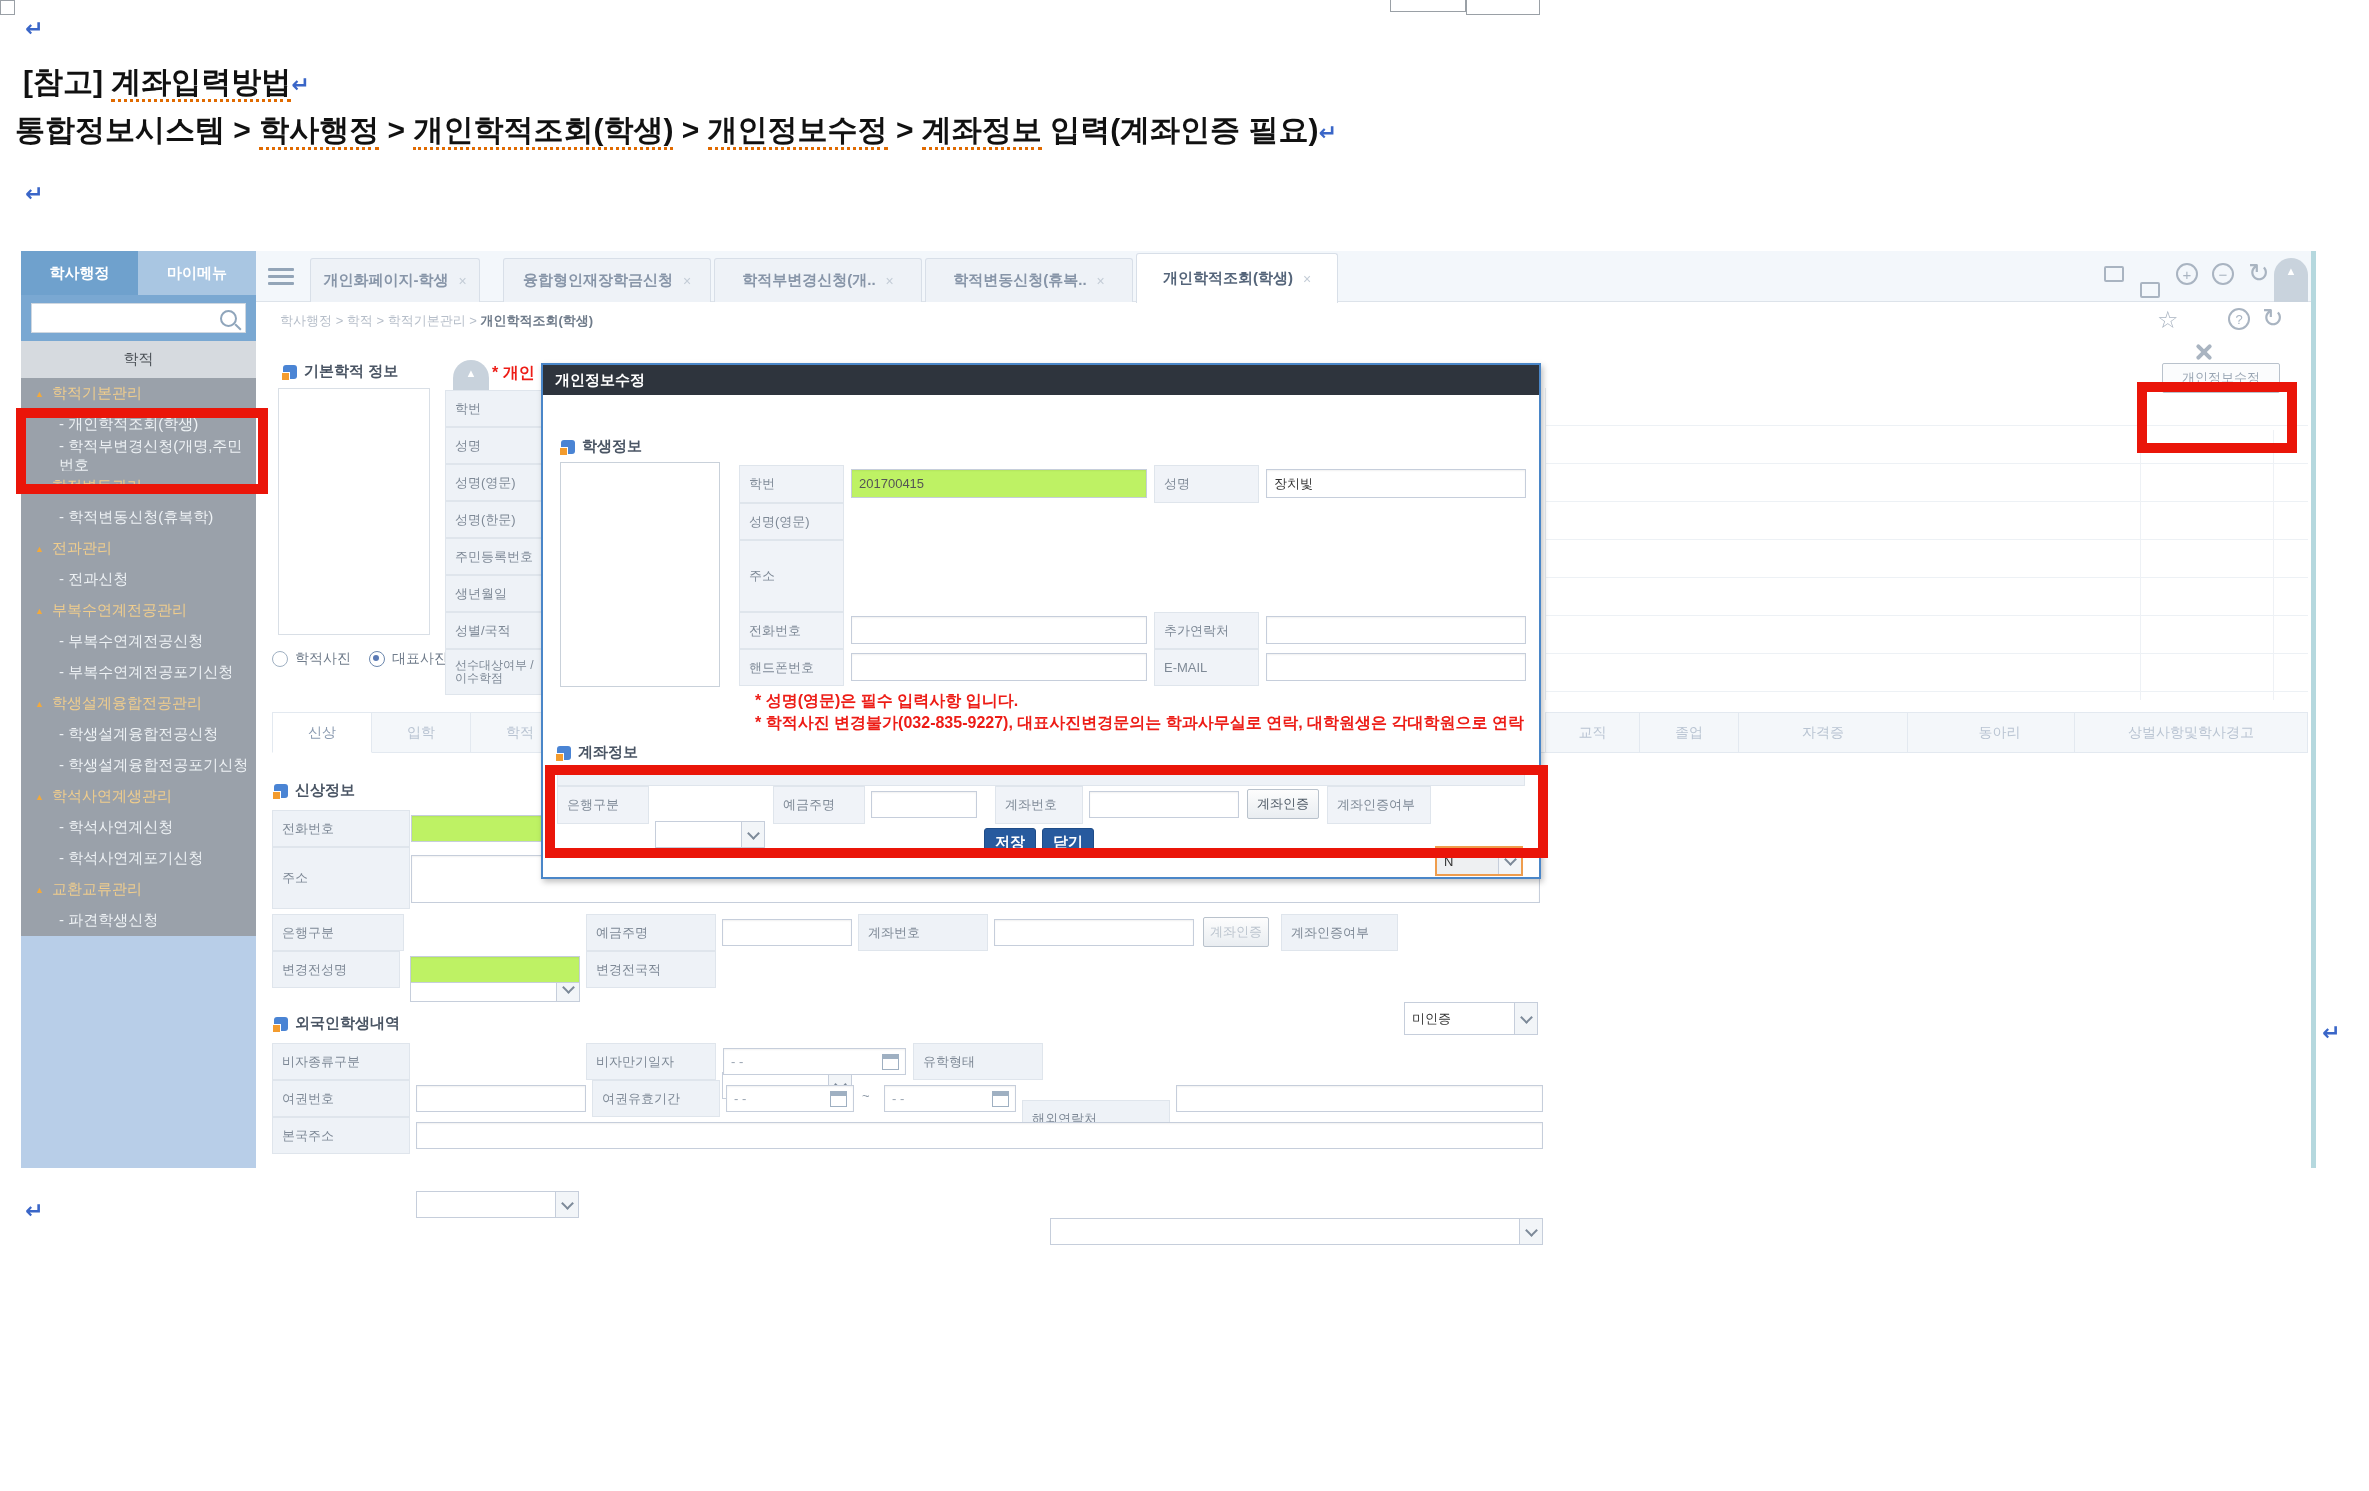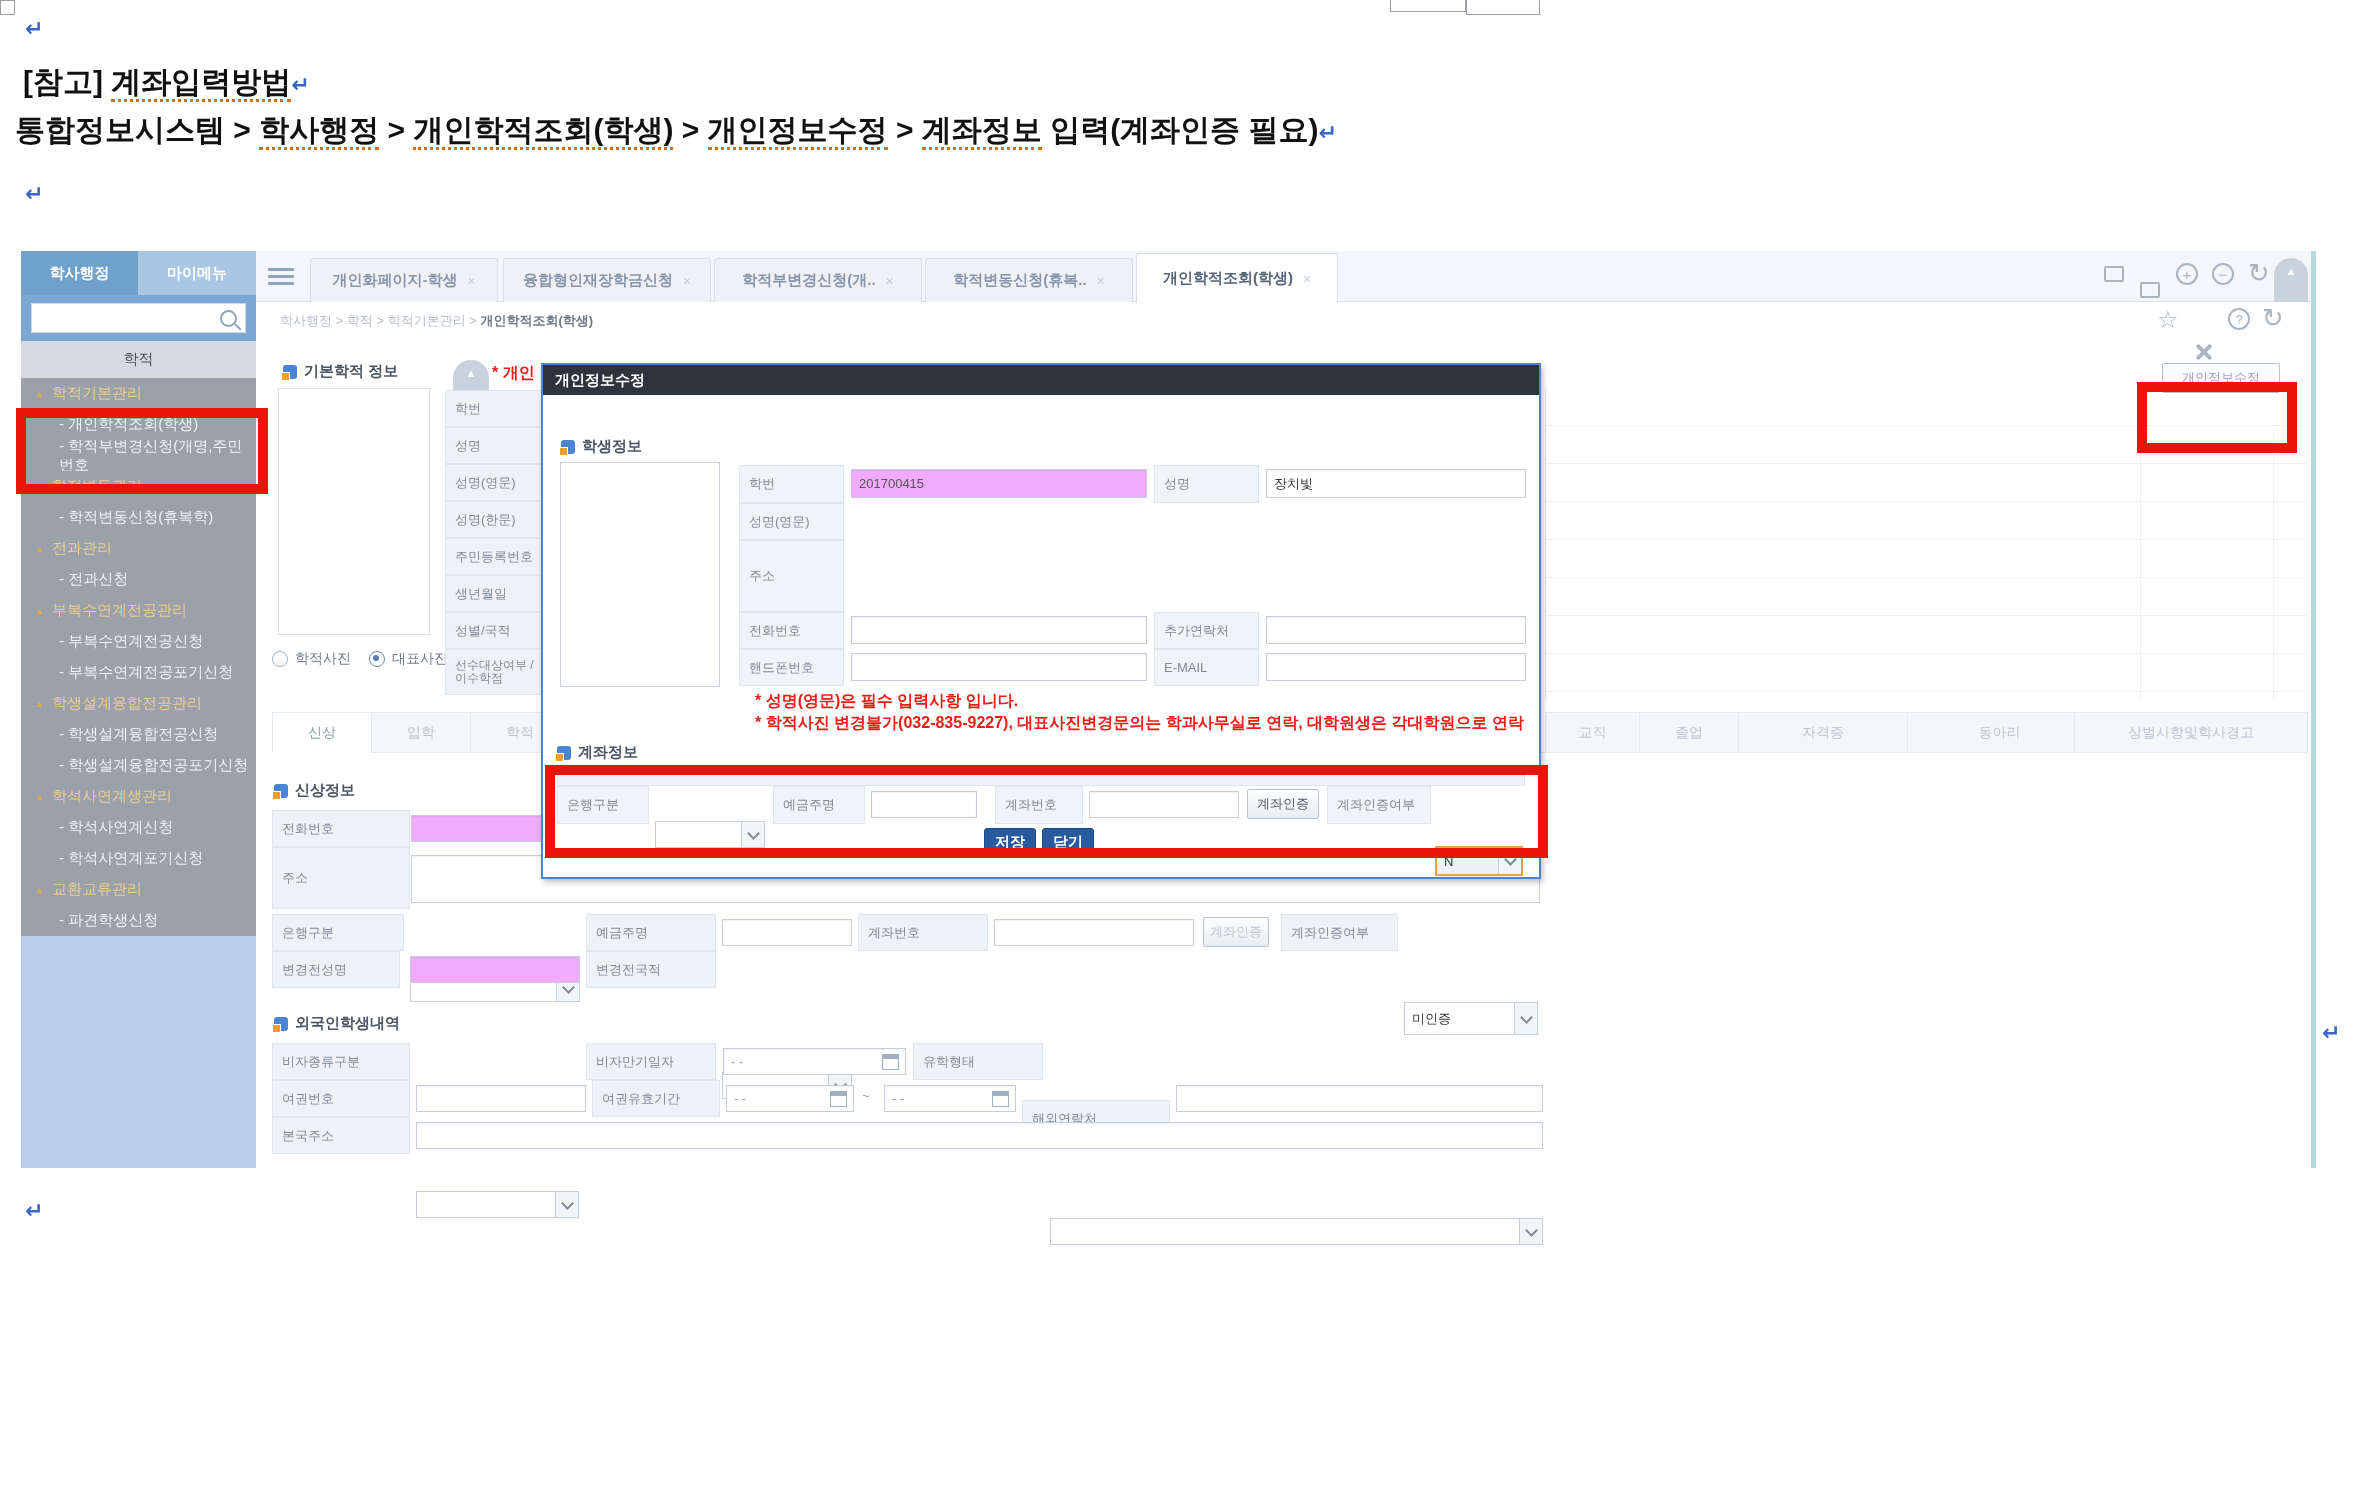--- a/index.html
+++ b/index.html
@@ -27,21 +27,21 @@
   .sb-menu-cat{color:#f0cd8d;font-size:15px;display:flex;align-items:center;}
   .sb-menu-cat .tri{color:#f2a93b;font-size:9px;margin:0 8px 0 14px;}
   .sb-menu-item{color:#eef2f5;font-size:15px;display:flex;align-items:center;padding-left:38px;}
   .sb-group{background:#d6dadf;color:#4a4f55;font-size:15px;display:flex;align-items:center;justify-content:center;}
   
   .sec-ic{width:14px;height:14px;background:#4a84d4;border-radius:3px;position:relative;flex:0 0 auto;}
   .sec-ic::after{content:"";position:absolute;left:-2px;bottom:-2px;width:7px;height:7px;background:#f39c2f;border:1px solid #fff;}
   .sec-title{font-size:15px;font-weight:bold;color:#4a5564;margin-left:7px;white-space:nowrap;}
   .lbl{background:#eef2f7;border:1px solid #dfe5ec;color:#7e8996;font-size:13px;display:flex;align-items:center;padding-left:9px;overflow:hidden;white-space:nowrap;}
   .inp{background:#fff;border:1px solid #c6cedb;box-shadow:inset 0 1px 2px rgba(0,0,0,.06);font-size:13px;color:#333;display:flex;align-items:center;padding-left:7px;overflow:hidden;}
-  .inp.ro{background:#f0abfc;color:#555;}
+  .inp.ro{background:#bef264;color:#555;}
   .sel{background:#fff;border:1px solid #c6cedb;position:relative;font-size:13px;color:#333;display:flex;align-items:center;padding-left:7px;}
   .sel .chev{position:absolute;right:0;top:0;bottom:0;width:22px;border-left:1px solid #c6cedb;background:#f2f5f8;display:flex;align-items:center;justify-content:center;}
   .chev i{display:block;width:7px;height:7px;border-right:2px solid #7d8a99;border-bottom:2px solid #7d8a99;transform:rotate(45deg);margin-top:-3px;}
   .btn-gray{background:linear-gradient(#fdfdfd,#e9edf1);border:1px solid #b9c2cc;color:#4d5864;font-size:13px;display:flex;align-items:center;justify-content:center;border-radius:2px;}
   .btn-gray.dis{color:#bcc5cf;}
   .btn-blue{background:#275a9e;border:1px solid #1f4c88;color:#fff;font-size:15px;font-weight:bold;display:flex;align-items:center;justify-content:center;border-radius:3px;}
   .note-red{color:#ed1c16;font-size:16px;font-weight:bold;white-space:nowrap;}
   .rowline{border-bottom:1px solid #edf1f5;}
   .red-box{border:10px solid #ea1509;z-index:60;}
   .radio{width:14px;height:14px;border:1px solid #9fb0c2;border-radius:50%;background:#fff;position:relative;flex:0 0 auto;}
@@ -154,21 +154,21 @@
 <div class="abs sb-menu-item" style="left:21px;top:905px;width:235px;height:31px;">
     <span>- 파견학생신청</span>
   </div>
 
 <div class="abs topbar" style="left:256px;top:251px;width:2055px;height:51px;"></div>
 <div class="abs ham" style="left:268px;top:264px;">
     <span></span>
     <span></span>
     <span></span>
   </div>
-<div class="abs tab" style="left:310px;top:258px;width:188px;height:44px;">
+<div class="abs tab" style="left:310px;top:258px;width:170px;height:44px;">
     <span>개인화페이지-학생</span>
     <span class="x">×</span>
   </div>
 <div class="abs tab" style="left:503px;top:258px;width:208px;height:44px;">
     <span>융합형인재장학금신청</span>
     <span class="x">×</span>
   </div>
 <div class="abs tab" style="left:714px;top:258px;width:208px;height:44px;">
     <span>학적부변경신청(개..</span>
     <span class="x">×</span>

